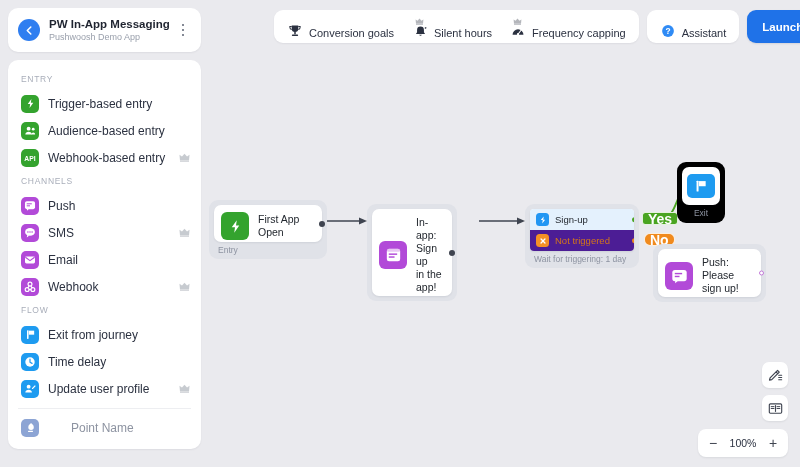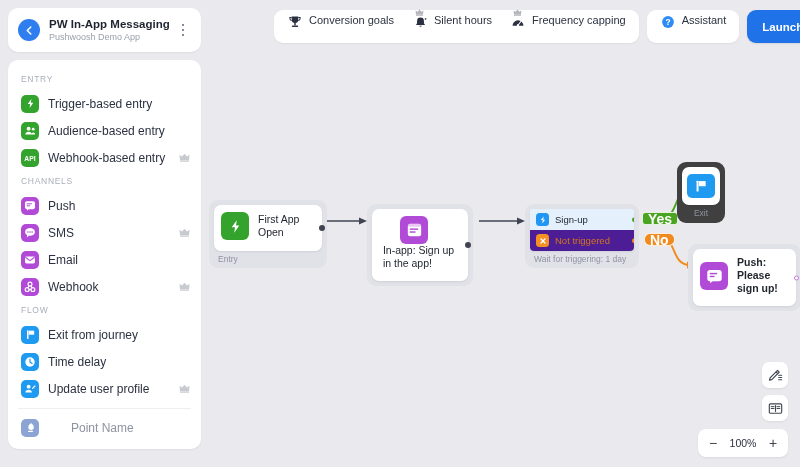--- a/index.html
+++ b/index.html
@@ -63,21 +63,21 @@
   .c-slate  { background: #8ca4d4; }
 
   
   .topbar { position: absolute; left: 274px; top: 10px; display: flex; align-items: center; gap: 8px; }
   .tool-group {
     background: #fff; border-radius: 9px; height: 33px;
     display: flex; align-items: center; padding: 0 4px;
     box-shadow: 0 1px 2px rgba(16,24,40,.06);
   }
   .tool-btn {
-    display: flex; align-items: flex-start; gap: 6px;
+    display: flex; align-items: flex-end; gap: 6px;
     height: 25px; padding: 0 9px; border-radius: 6px; cursor: pointer;
     font-size: 11px; color: #2b3140; white-space: nowrap;
   }
   .tool-ico { position: relative; width: 16px; height: 16px; display: flex; align-items: center; justify-content: center; }
   .tool-ico svg { display: block; }
   .tool-crown { position: absolute; top: -5px; left: 3px; opacity: .35; }
   .assistant-group { padding: 0 4px; }
   .launch-btn {
     height: 33px; padding: 0 15px; border-radius: 9px; border: 0;
     background: #1f72e8; color: #fff; font-size: 11.5px; font-weight: bold;
@@ -87,21 +87,21 @@
 
   
   .canvas { position: absolute; left: 201px; top: 52px; right: 0; bottom: 0; }
 
   .node-wrap { position: absolute; }
   .node-group {
     background: #e0e2e8; border-radius: 9px; padding: 5px 5px 0 5px;
   }
   .node-box {
     background: #fff; border-radius: 7px;
-    display: flex; align-items: center; padding: 7px 10px 11px 7px;
+    display: flex; align-items: center; padding: 7px 10px 2px 7px;
     box-shadow: 0 1px 2px rgba(16,24,40,.08);
     position: relative; cursor: pointer;
   }
   .node-ico {
     width: 28px; height: 28px; border-radius: 6px; flex: 0 0 28px;
     display: flex; align-items: center; justify-content: center; margin-right: 9px;
   }
   .node-ico svg { display: block; }
   .node-text { font-size: 10.5px; color: #23282f; line-height: 13px; white-space: pre-line; }
   .node-caption { font-size: 8.5px; color: #8d93a1; padding: 3px 0 4px 4px; }
@@ -127,21 +127,21 @@
 
   .badge {
     position: absolute; height: 13px; padding: 0 5px; border-radius: 3.5px;
     font-size: 14px; font-weight: bold; color: #fff;
     display: flex; align-items: center; justify-content: center;
     border: 1.4px solid rgba(255,255,255,.85);
   }
   .badge-yes { background: #4aa421; }
   .badge-no  { background: #f08a1e; }
 
-  .exit-group { background: #404040; border-radius: 9px; padding: 5px; text-align: center; }
+  .exit-group { background: #000000; border-radius: 9px; padding: 5px; text-align: center; }
   .exit-box {
     background: #fff; border-radius: 7px; width: 38px; height: 38px;
     display: flex; align-items: center; justify-content: center; margin: 0 auto;
     box-shadow: 0 1px 2px rgba(16,24,40,.08); cursor: pointer;
   }
   .exit-caption { font-size: 8.5px; color: #8d93a1; padding-top: 3px; }
 
   svg.links { position: absolute; left: 0; top: 0; width: 599px; height: 415px; overflow: visible; pointer-events: none; }
 
   
@@ -434,21 +434,21 @@
           </span>
           <span class="node-text">First App Open</span>
           <span class="port right"></span>
         </div>
         <div class="node-caption">Entry</div>
       </div>
     </div>
 
     <div class="node-wrap" style="left:166px; top:152px;">
       <div class="node-group" style="padding:5px;">
-        <div class="node-box" style="width:96px;flex-direction:column;">
+        <div class="node-box" style="width:80px;">
           <span class="node-ico c-purple">
             <svg width="17" height="16" viewBox="0 0 13 12">
               <rect x="1.4" y="1.2" width="10.2" height="9.6" rx="1.7" fill="#fff"></rect>
               <rect x="1.4" y="1.2" width="10.2" height="2.4" rx="1.2" fill="#b24ad8" opacity=".3"></rect>
               <rect x="2.9" y="4.8" width="6.4" height="1.1" fill="#b24ad8"></rect>
               <rect x="2.9" y="7" width="4.4" height="1.1" fill="#b24ad8"></rect>
             </svg>
           </span>
           <span class="node-text">In-app: Sign up
 in the app!</span>
@@ -492,21 +492,21 @@
             <svg width="14" height="14" viewBox="0 0 12 12">
               <rect x="2.2" y="1.4" width="1.7" height="9.4" rx=".6" fill="#fff"></rect>
               <path d="M4.2 1.8 H10 V6.2 H4.2 Z" fill="#fff"></path>
             </svg>
           </span>
         </div>
         <div class="exit-caption">Exit</div>
       </div>
     </div>
 
-    <div class="node-wrap" style="left:487px; top:192px;font-weight:bold;">
+    <div class="node-wrap" style="left:452px; top:192px;">
       <div class="node-group" style="padding:5px;">
         <div class="node-box" style="width:103px;">
           <span class="node-ico c-purple">
             <svg width="17" height="16" viewBox="0 0 13 12">
               <rect x="1" y="1.4" width="11" height="8.6" rx="2" fill="#fff"></rect>
               <rect x="2.9" y="3.6" width="5.6" height="1.1" fill="#b24ad8"></rect>
               <rect x="2.9" y="5.8" width="3.6" height="1.1" fill="#b24ad8"></rect>
               <path d="M3.2 9.4 L3.2 11.6 L5.4 9.6 Z" fill="#fff"></path>
             </svg>
           </span>

